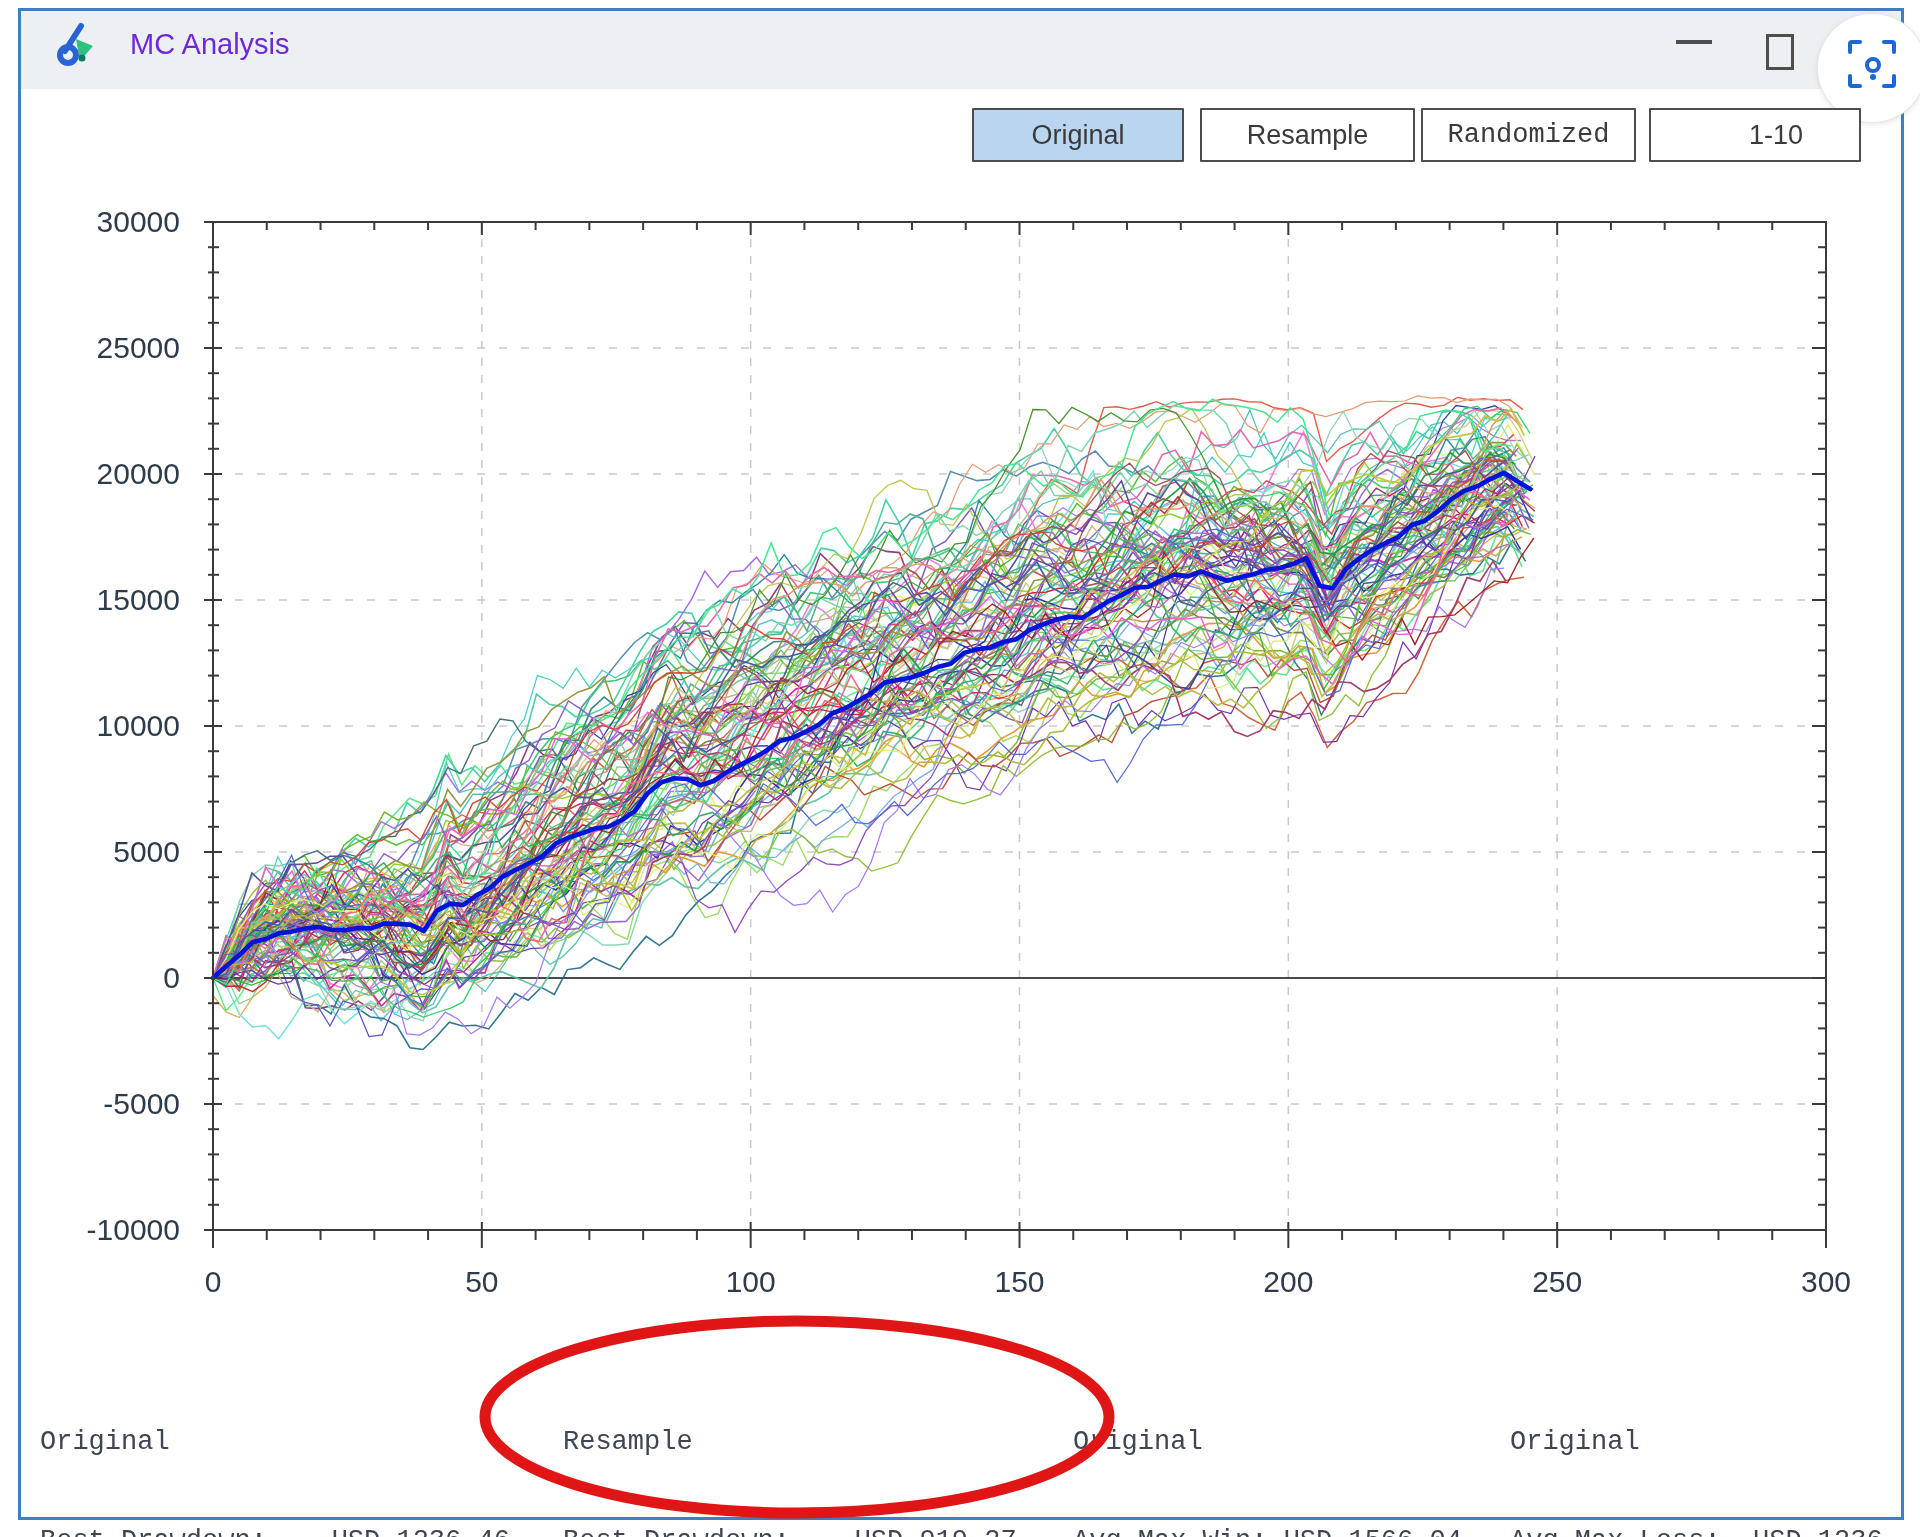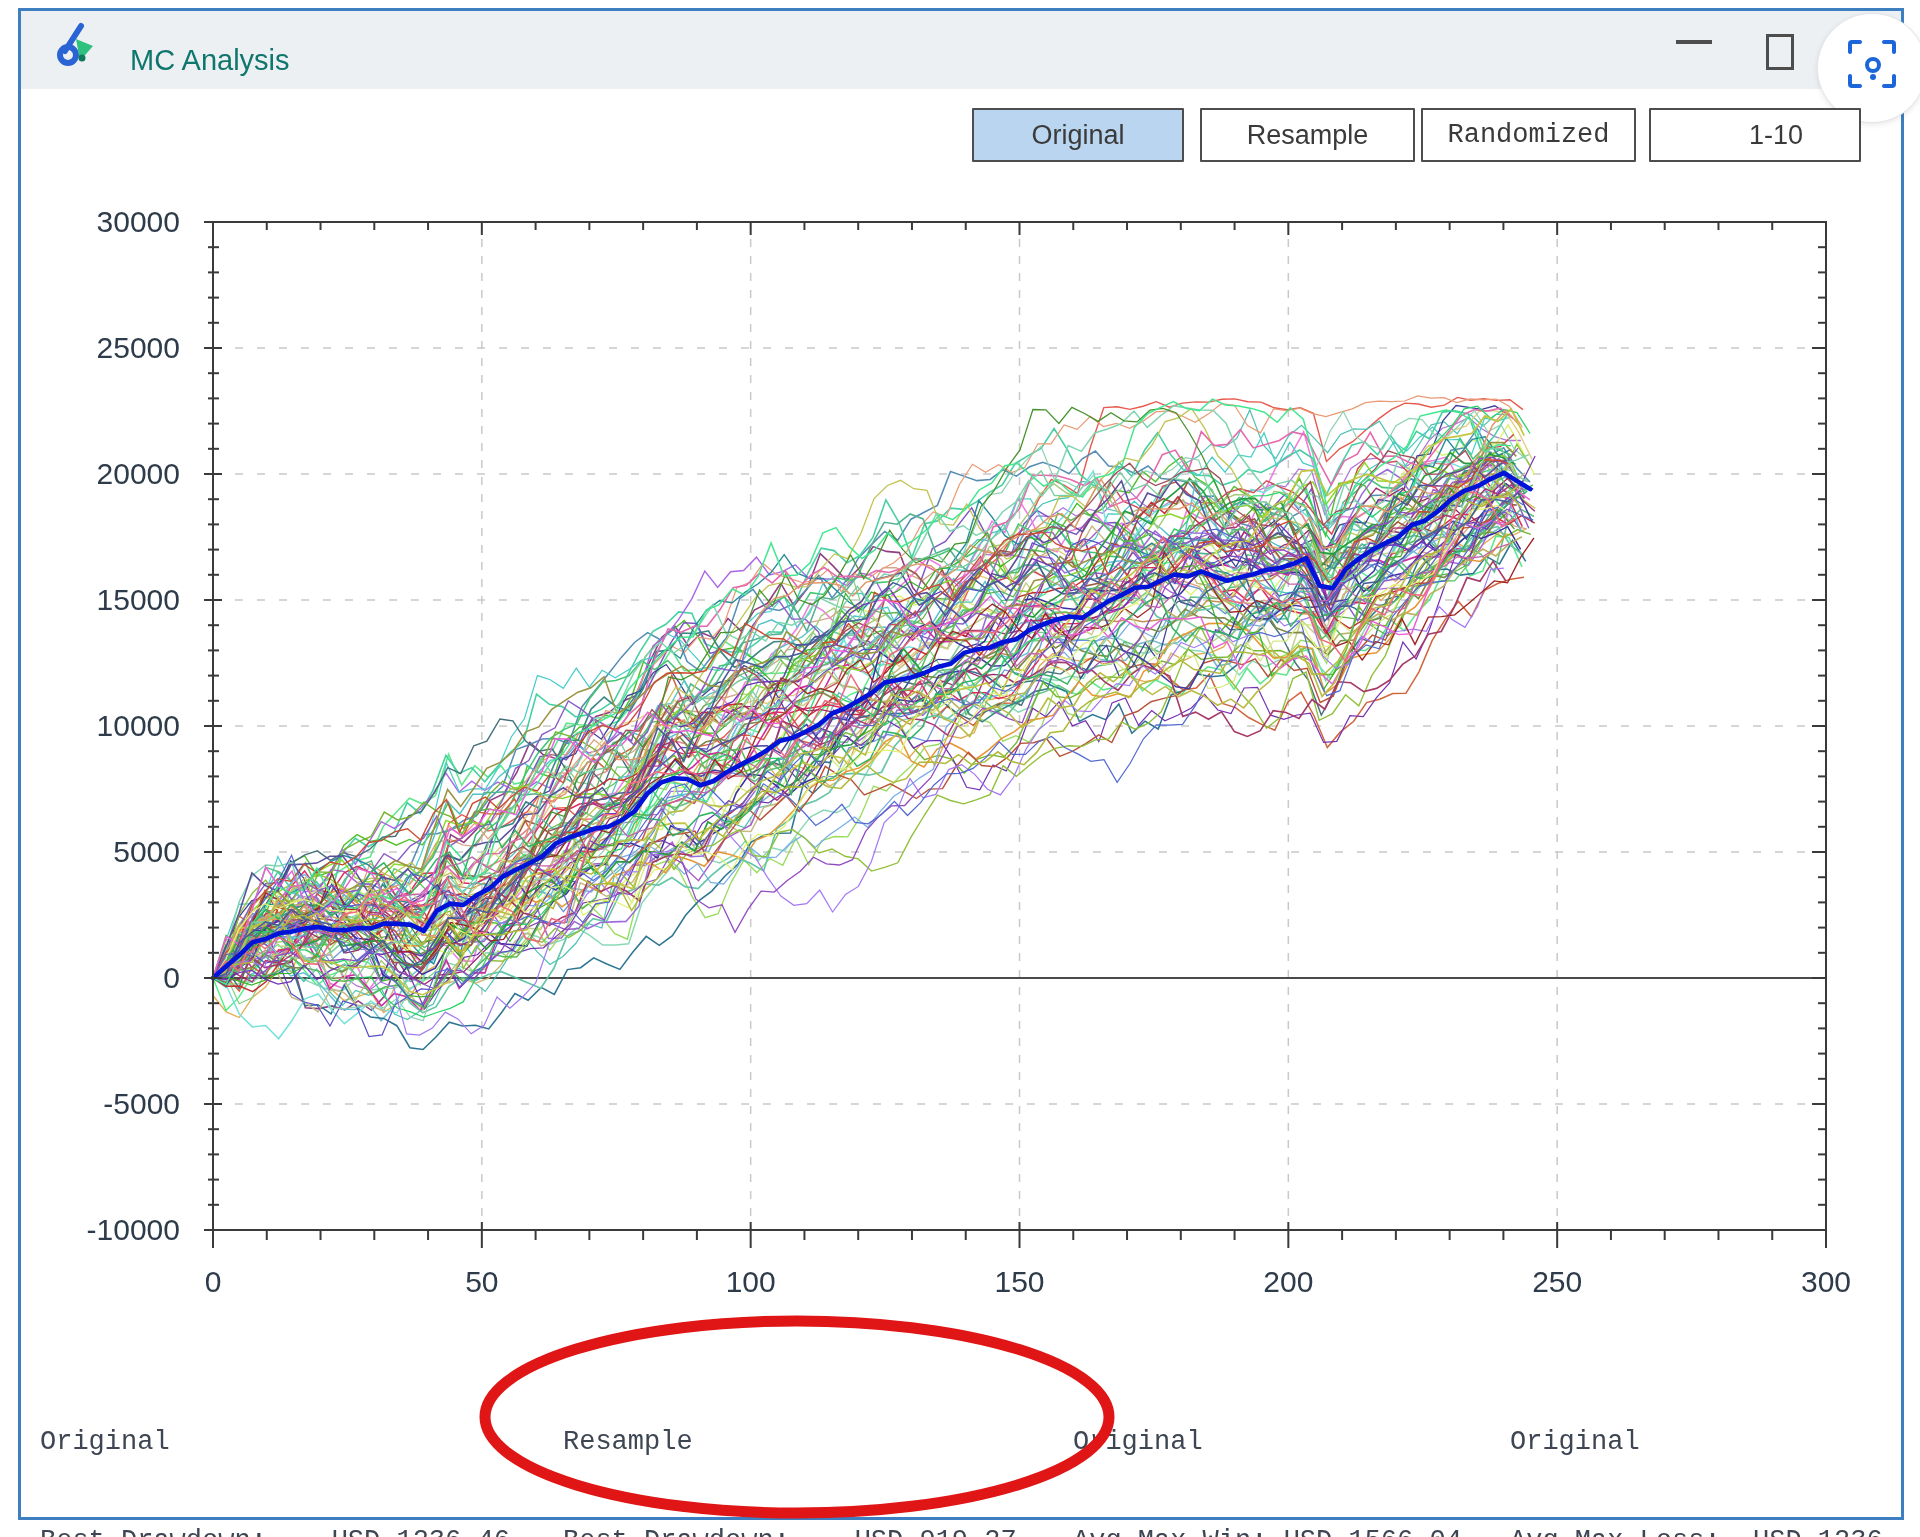--- a/index.html
+++ b/index.html
@@ -2,21 +2,21 @@
 <html><head>
 <meta charset="utf-8">
 <style>
   html,body{margin:0;padding:0;background:#fff;}
   #stage{position:relative;width:1920px;height:1537px;background:#fff;overflow:hidden;
          font-family:"Liberation Sans","DejaVu Sans",sans-serif;}
   
   #window{position:absolute;left:18px;top:8px;width:1886px;height:1512px;
           border:3px solid #3e7fc1;background:#fff;box-sizing:border-box;}
   #titlebar{position:absolute;left:21px;top:11px;width:1880px;height:78px;background:#edf0f3;}
-  #window-title{position:absolute;left:130px;top:44px;font-size:29px;color:#0f766e;}
+  #window-title{position:absolute;left:130px;top:28px;font-size:29px;color:#6d28d9;}
   #logo{position:absolute;left:52px;top:22px;width:46px;height:46px;}
   .winbtn{position:absolute;}
   #min-btn{left:1676px;top:40px;width:36px;height:4px;background:#4d4d4d;}
   #max-btn{left:1766px;top:34px;width:28px;height:36px;border:3px solid #4d4d4d;box-sizing:border-box;background:transparent;}
   #close-x{position:absolute;left:1842px;top:12px;width:60px;height:60px;}
   #snip-badge{position:absolute;left:1818px;top:14px;width:108px;height:108px;border-radius:50%;
               background:#fff;box-shadow:0 0 0 1px #e3e6ea, 0 2px 6px rgba(0,0,0,.12);}
   #snip-badge svg{position:absolute;left:28px;top:24px;}
   
   .viewbtn{position:absolute;top:108px;height:54px;border:2px solid #4d4d4d;background:#fff;

